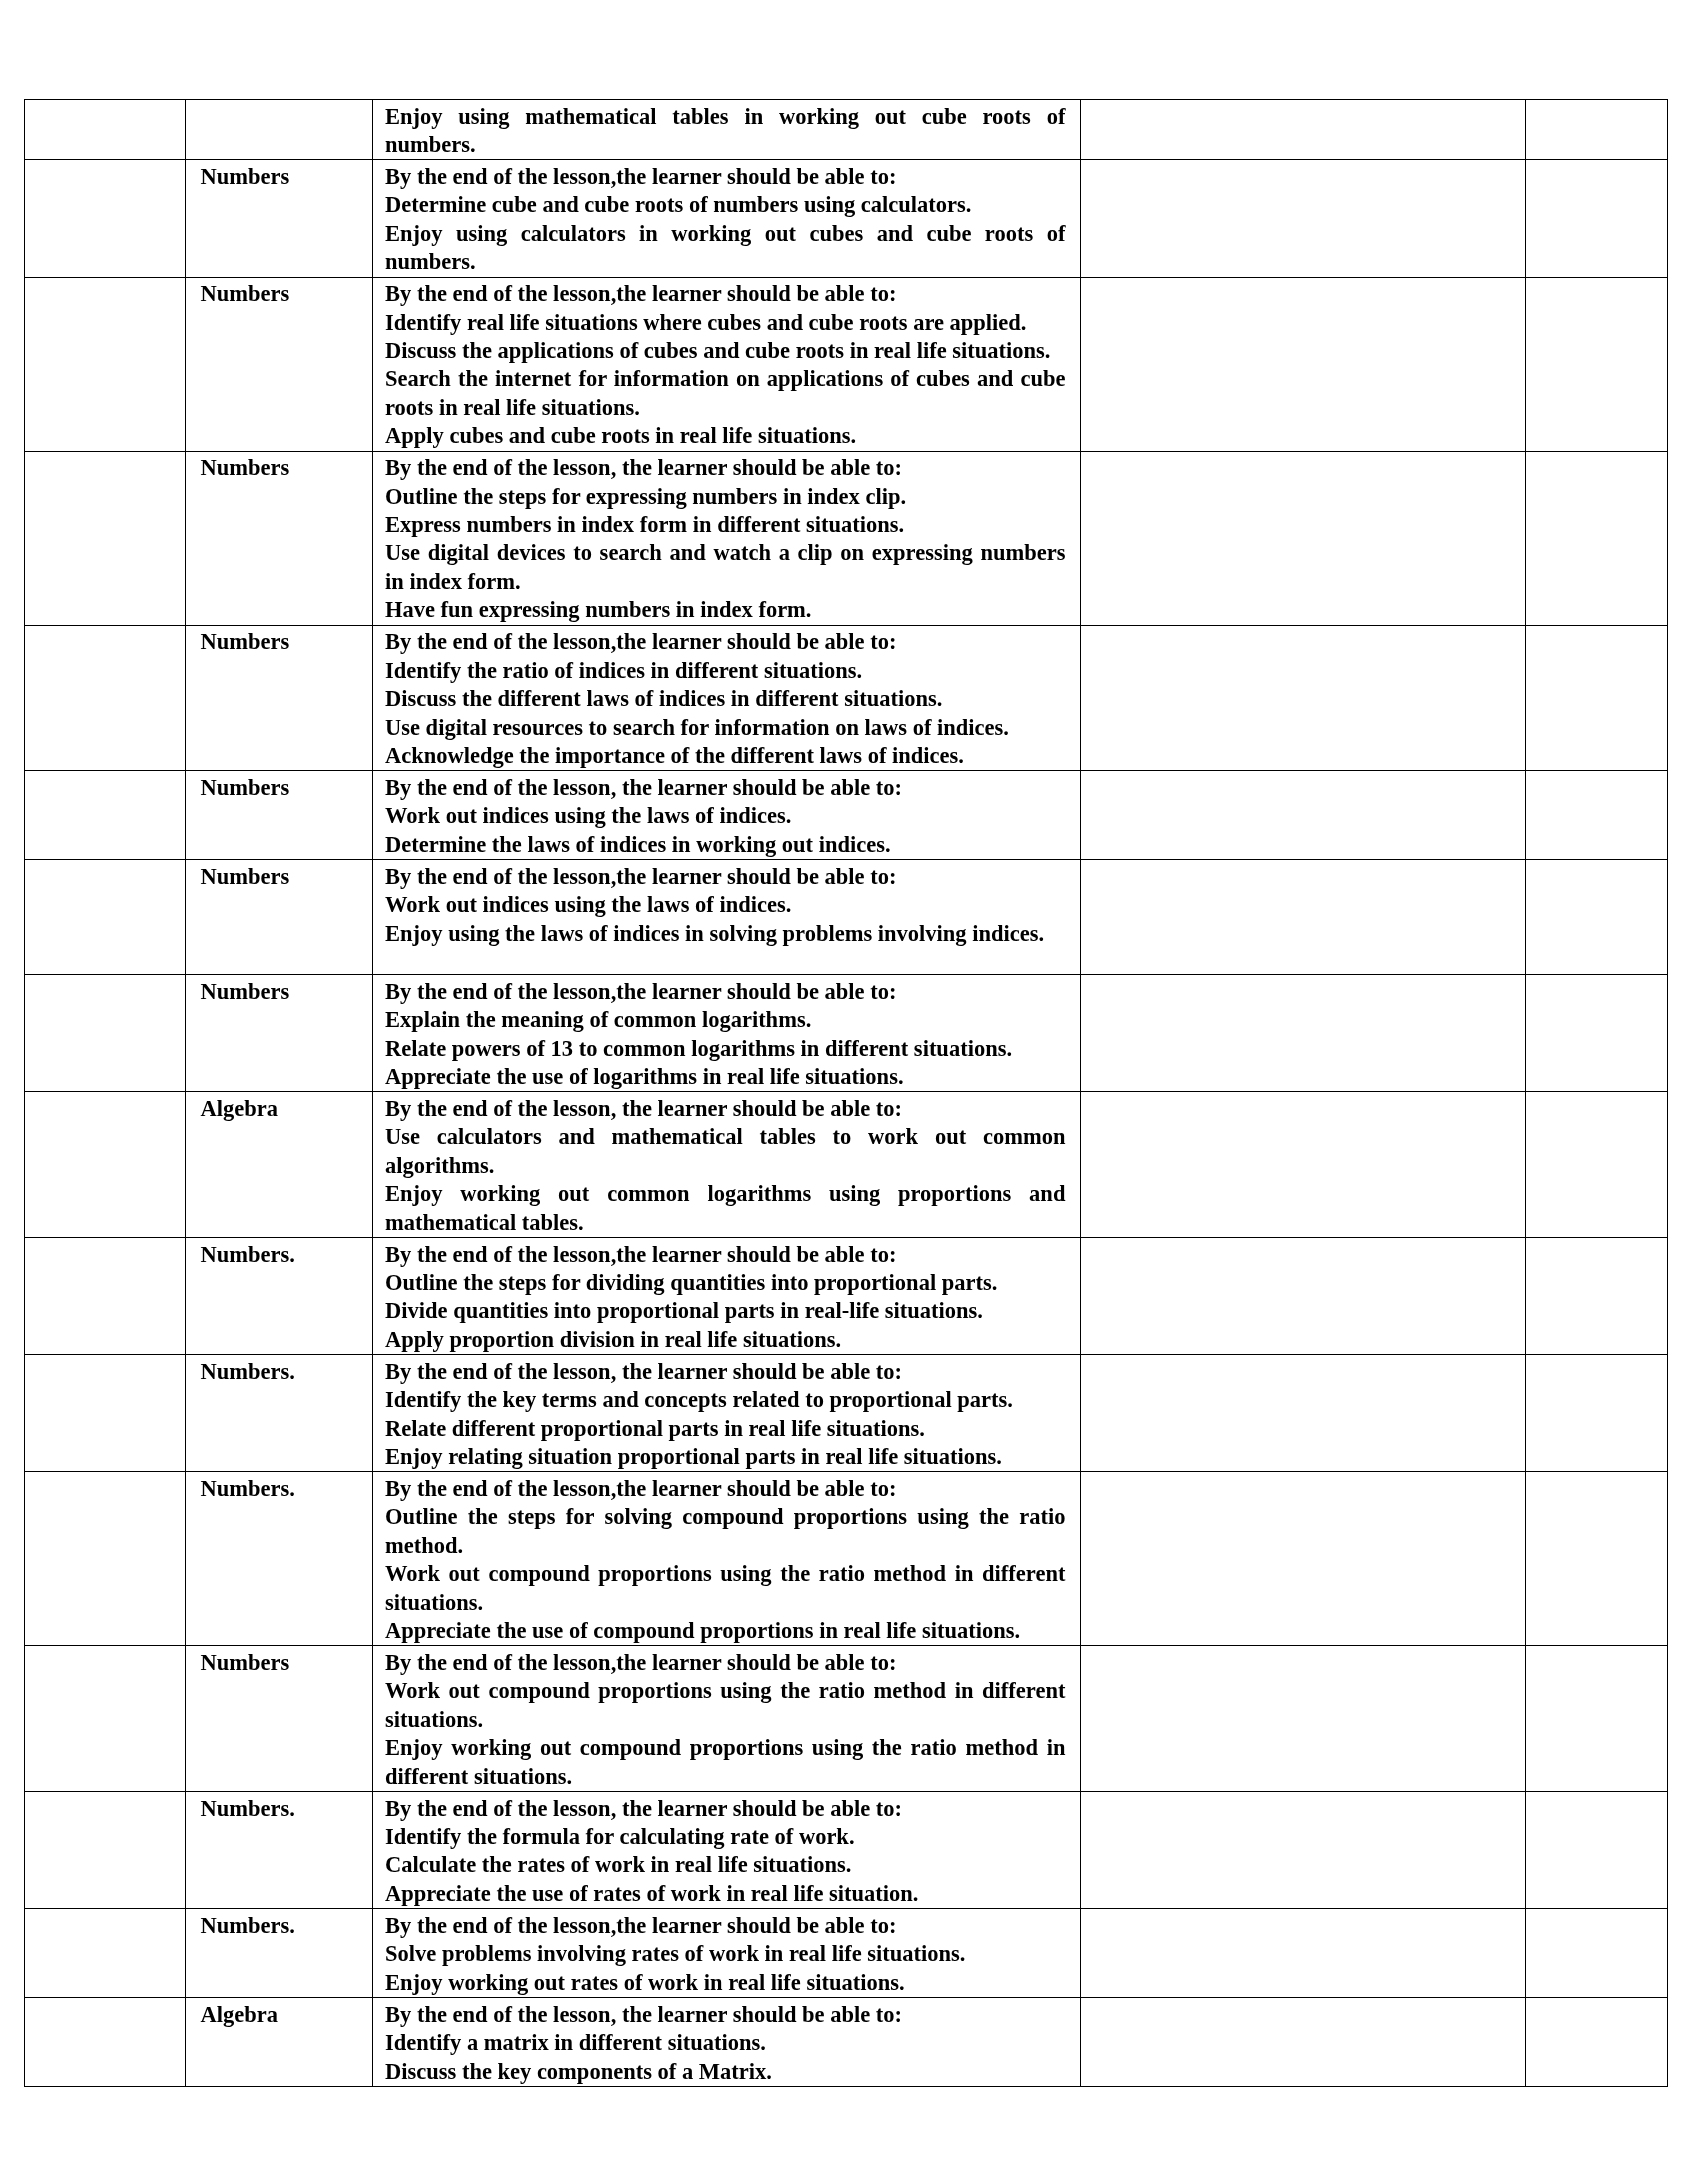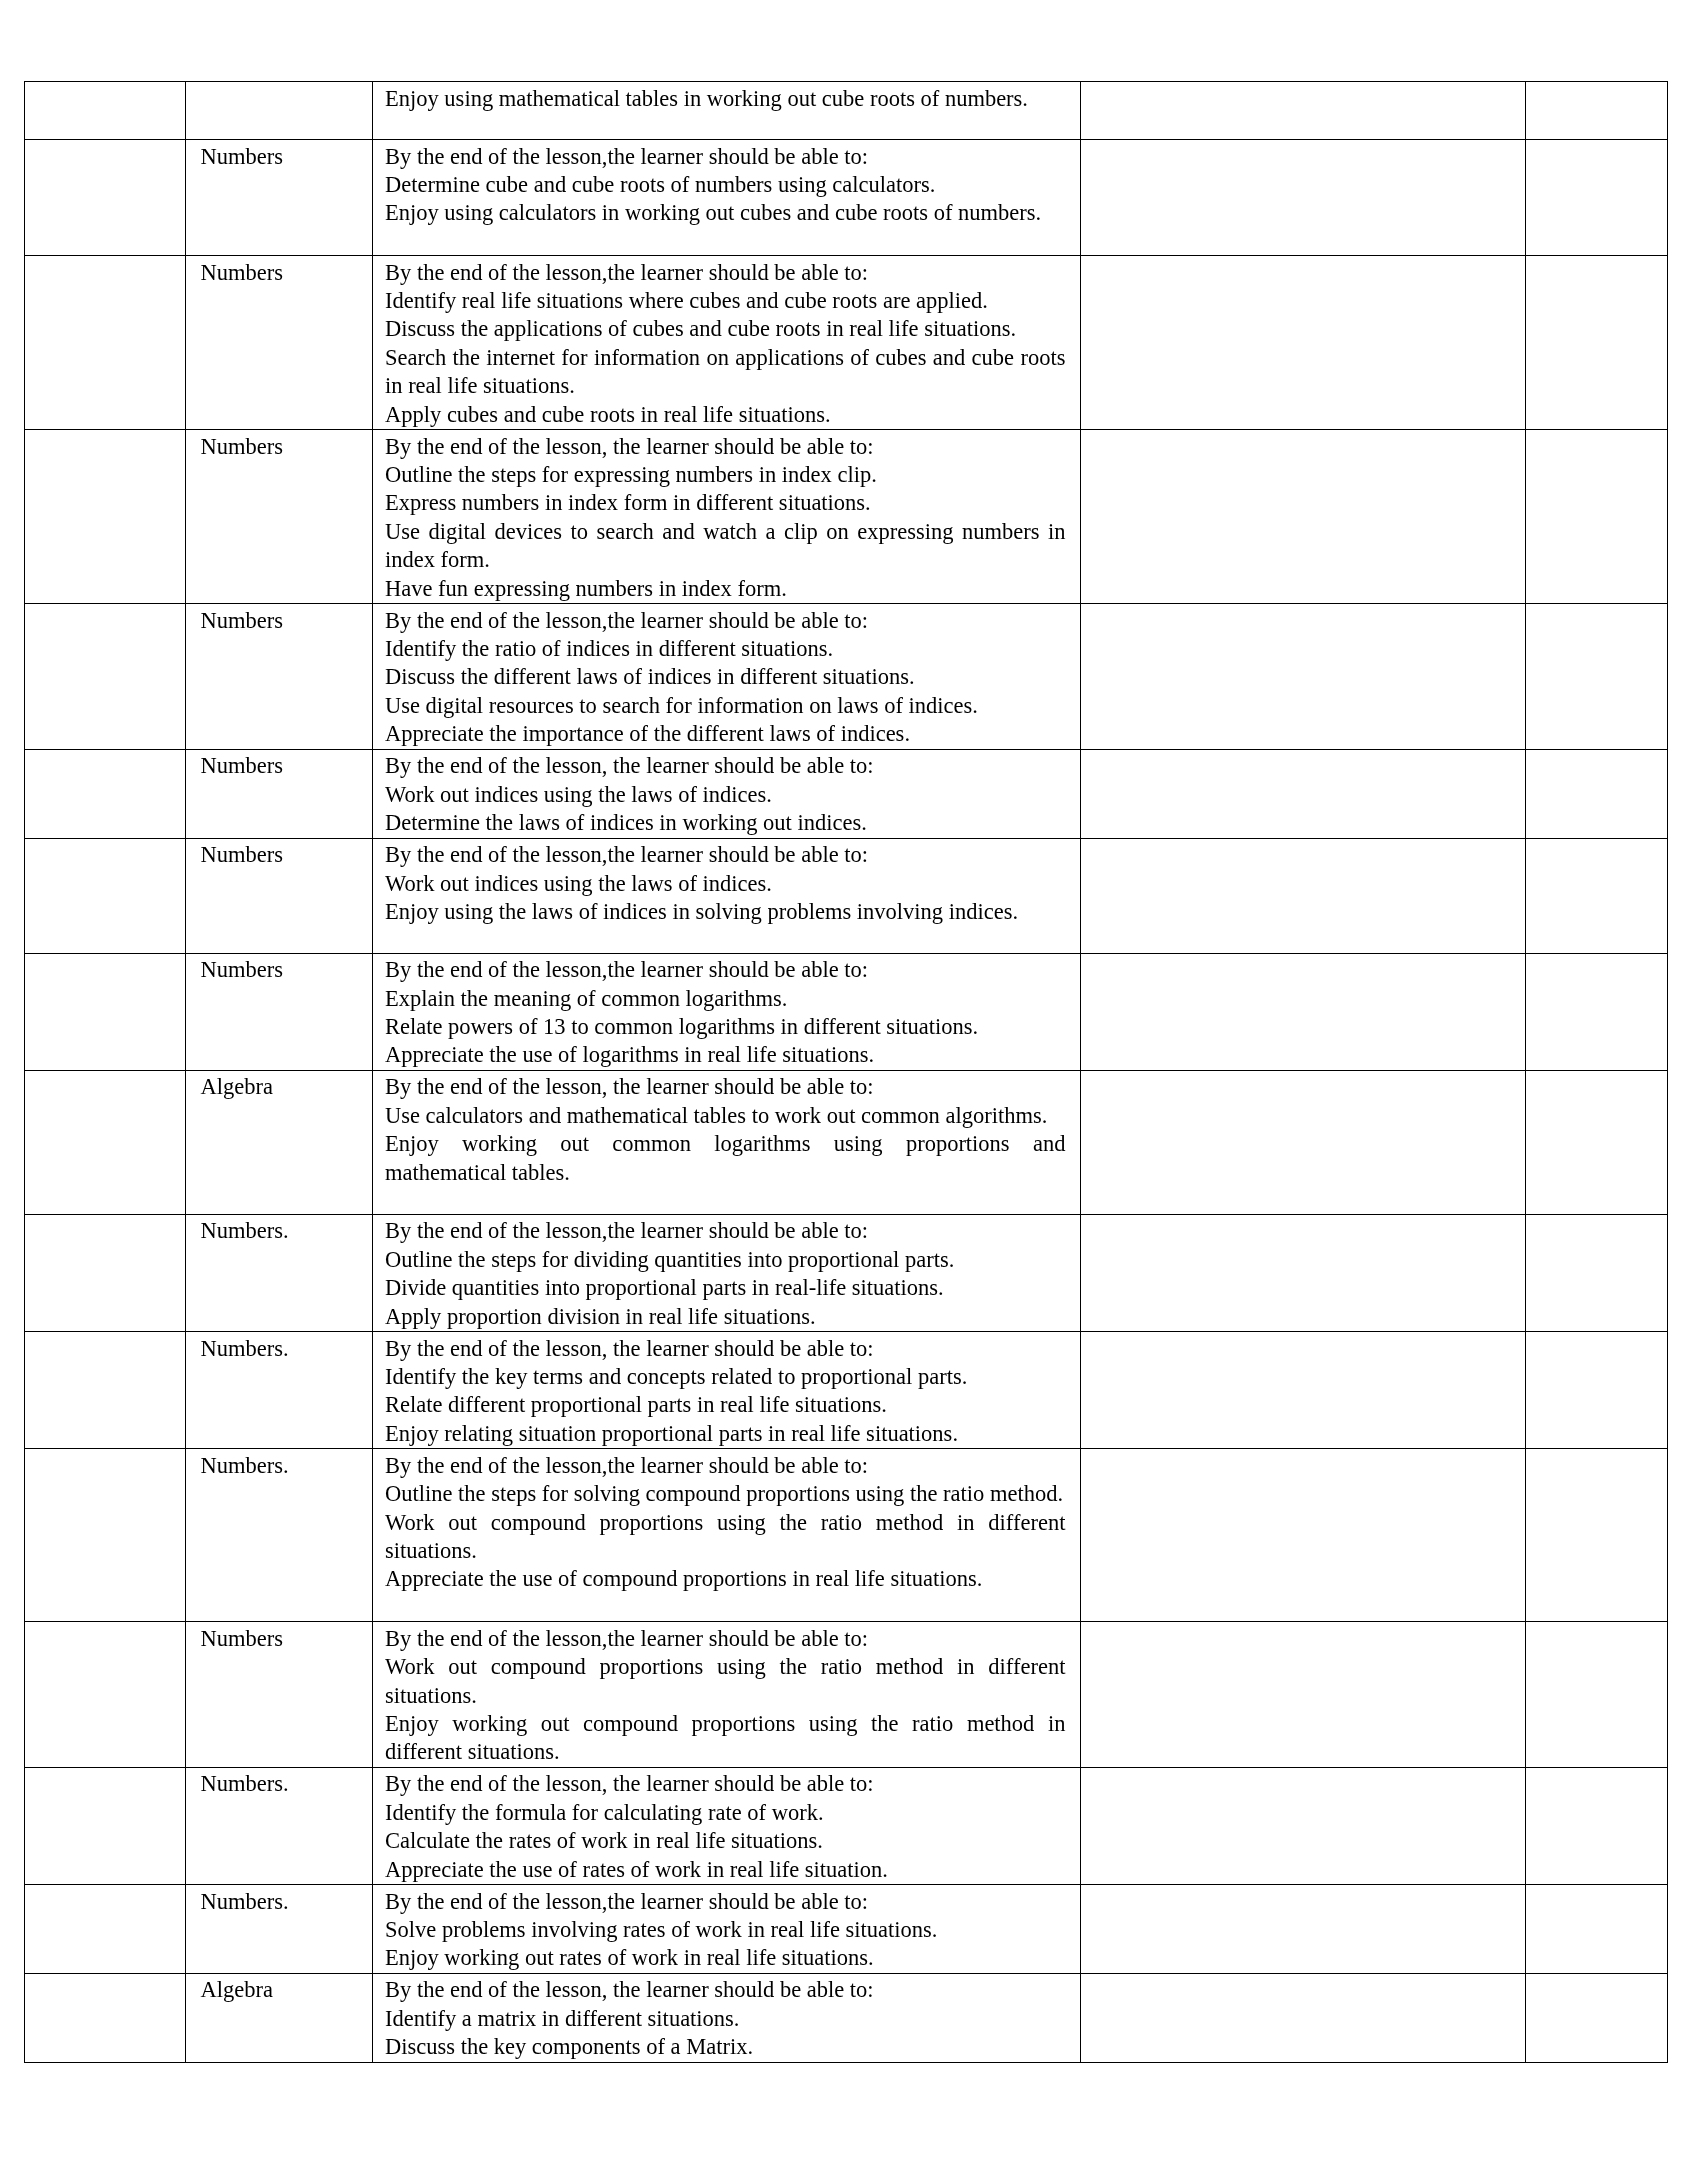--- a/index.html
+++ b/index.html
@@ -11,24 +11,25 @@
       width: 1687px;
       height: 2183px;
       position: relative;
       overflow: hidden;
       font-family: "Liberation Serif", "DejaVu Serif", serif;
       color: #000000;
     }
     #scheme-table {
       position: absolute;
       left: 24px;
-      top: 81px;
+      top: 99px;
       width: 1643px;
       border-collapse: collapse;
       table-layout: fixed;
+      font-weight: bold;
     }
     #scheme-table td {
       border: 1.3px solid #000000;
       vertical-align: top;
       padding: 0;
       font-size: 22.5px;
       line-height: 28.4px;
     }
     #scheme-table col.c1 { width: 161px; }
     #scheme-table col.c2 { width: 187px; }
@@ -164,21 +165,21 @@
     </td>
     <td>
       <div class="cell-inner strand">Numbers</div>
     </td>
     <td>
       <div class="cell-inner outcomes">
             <span class="outcome-line">By the end of the lesson,the learner should be able to:</span>
             <span class="outcome-line">Identify the ratio of indices in different situations.</span>
             <span class="outcome-line">Discuss the different laws of indices in different situations.</span>
             <span class="outcome-line">Use digital resources to search for information on laws of indices.</span>
-            <span class="outcome-line">Appreciate the importance of the different laws of indices.</span>
+            <span class="outcome-line">Acknowledge the importance of the different laws of indices.</span>
           </div>
     </td>
     <td>
       <div class="cell-inner blank"></div>
     </td>
     <td>
       <div class="cell-inner blank"></div>
     </td>
   </tr>
 

